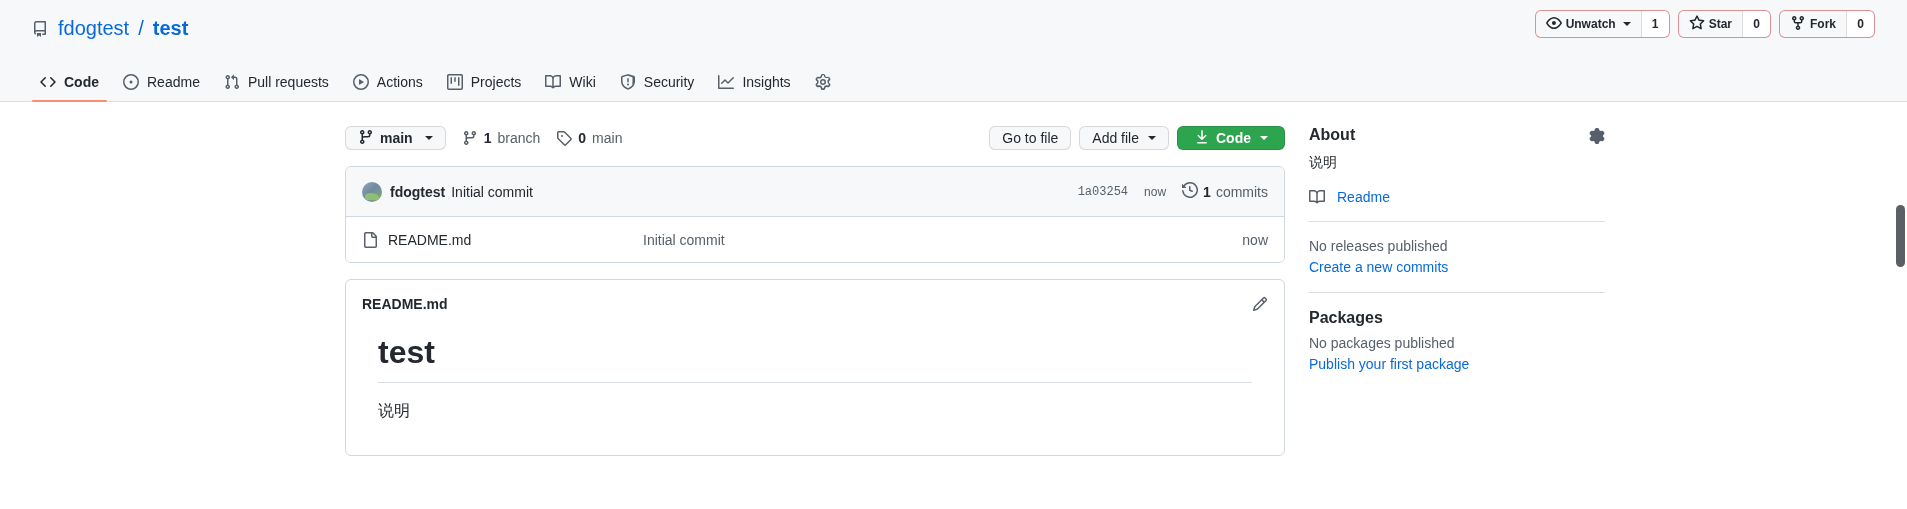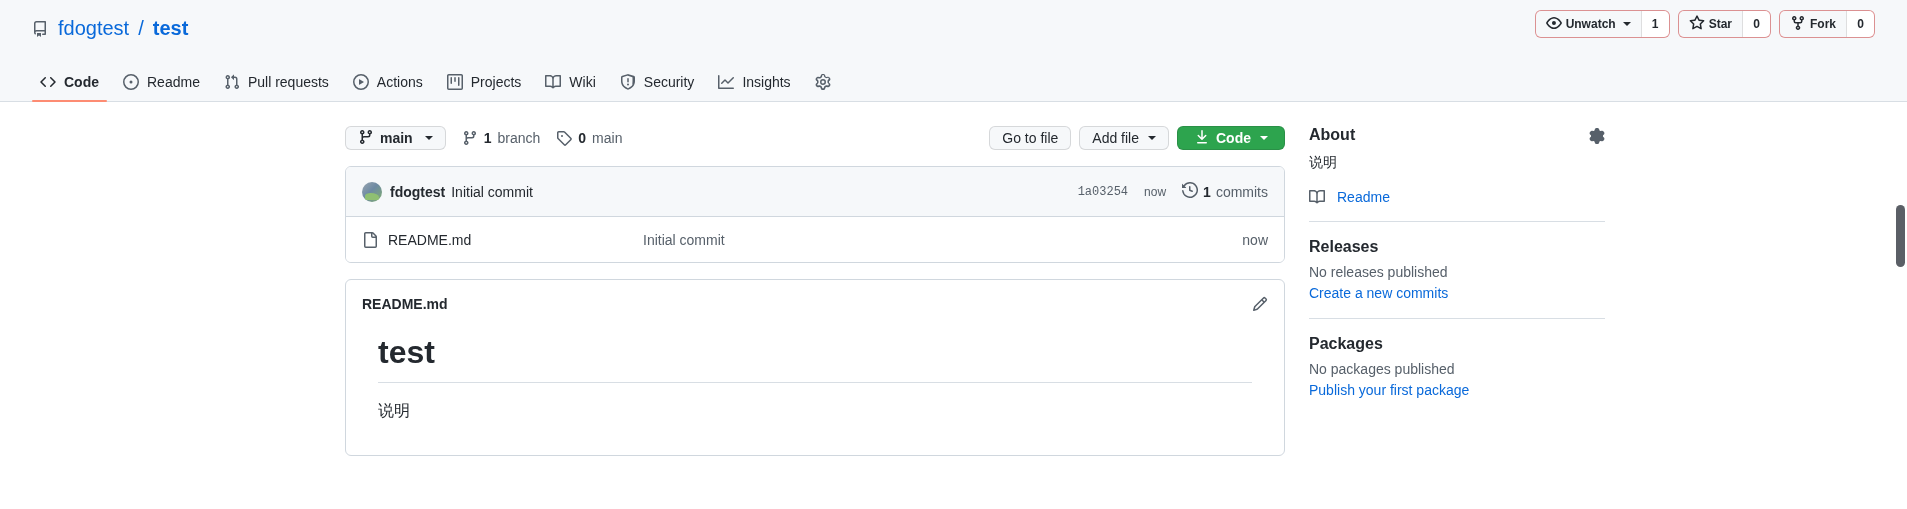--- a/index.html
+++ b/index.html
@@ -575,23 +575,20 @@
               <path d="M0 1.75A.75.75 0 0 1 .75 1h4.253c1.227 0 2.317.59 3 1.501A3.743 3.743 0 0 1 11.006 1h4.245a.75.75 0 0 1 .75.75v10.5a.75.75 0 0 1-.75.75h-4.507a2.25 2.25 0 0 0-1.591.659l-.622.621a.75.75 0 0 1-1.06 0l-.622-.621A2.25 2.25 0 0 0 5.258 13H.75a.75.75 0 0 1-.75-.75Zm7.251 10.324.004-5.073-.002-2.253A2.25 2.25 0 0 0 5.003 2.5H1.5v9h3.757a3.75 3.75 0 0 1 1.994.574ZM8.755 4.75l-.004 7.322a3.752 3.752 0 0 1 1.992-.572H14.5v-9h-3.495a2.25 2.25 0 0 0-2.25 2.25Z"></path>
             </svg>
           </span>
           <span>Readme</span>
         </div>
 
         <hr class="side-divider">
       </div>
 
       <div class="side-block">
-        <div class="side-head">
-          <span class="side-title">Releases</span>
-        </div>
         <p class="side-note">No releases published</p>
         <a class="side-cta" href="#">Create a new commits</a>
         <hr class="side-divider">
       </div>
 
       <div class="side-block">
         <div class="side-head">
           <span class="side-title">Packages</span>
         </div>
         <p class="side-note">No packages published</p>

